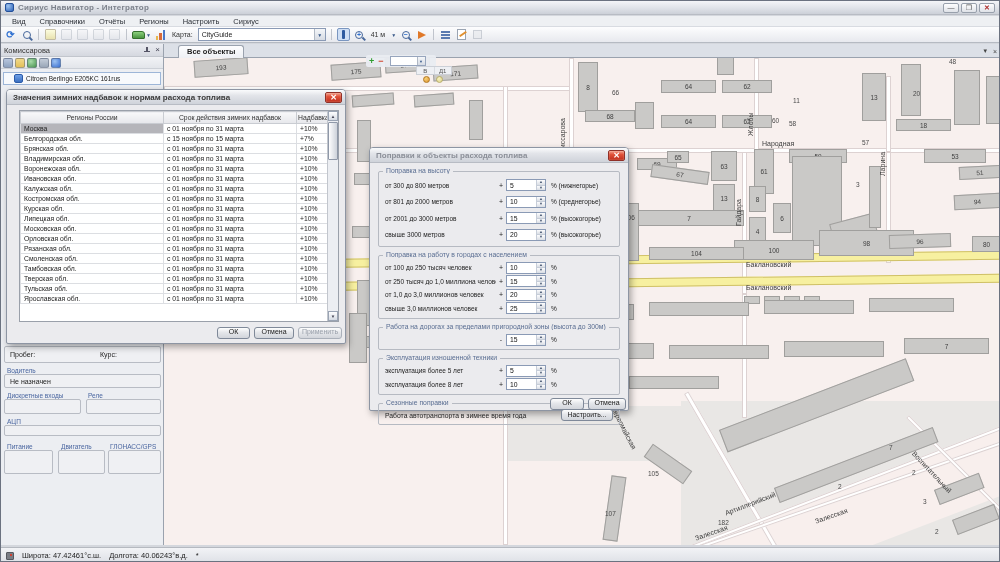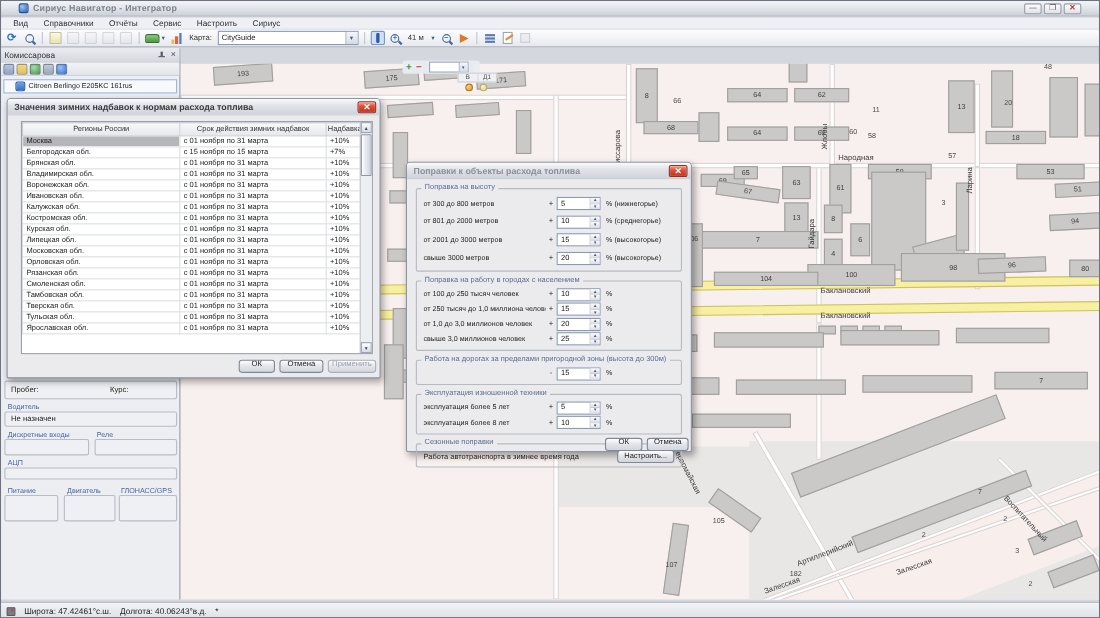--- a/index.html
+++ b/index.html
@@ -1,21 +1,21 @@
 <!DOCTYPE html>
 <html><head>
 <meta charset="utf-8">
 <style>
   html,body{margin:0;padding:0;}
   body{font-family:"Liberation Sans",sans-serif;background:#9aa0ab;}
   *{box-sizing:border-box;}
   #app{position:relative;width:1000px;height:562px;background:#d4d7dd;border:1px solid #6b7280;overflow:hidden;font-family:"Liberation Sans",sans-serif;}
 
   
-  .titlebar{position:absolute;left:0;top:0;width:100%;height:14px;background:linear-gradient(#f4f5f8,#dfe2e8 55%,#ccd0d8);display:flex;align-items:center;padding:0 16px;border-bottom:1px solid #b8bcc4;}
+  .titlebar{position:absolute;left:0;top:0;width:100%;height:14px;background:linear-gradient(#f4f5f8,#dfe2e8 55%,#ccd0d8);display:flex;align-items:center;padding:0 4px;border-bottom:1px solid #b8bcc4;}
   .appicon{width:9px;height:9px;border-radius:2px;background:radial-gradient(circle at 30% 30%,#9ec4f0,#2d62b8);border:1px solid #23509a;margin-right:4px;}
   .apptitle{font-size:8px;font-weight:bold;color:#7d828c;letter-spacing:.2px;}
   .winbtns{margin-left:auto;display:flex;gap:2px;}
   .wbtn{width:16px;height:10px;border:1px solid #98a0ac;border-radius:2px;background:linear-gradient(#fdfdfe,#dfe2e8);font-size:7px;line-height:8px;text-align:center;color:#555;}
   .wbtn.close{color:#b03030;font-weight:bold;}
 
   .menubar{position:absolute;left:0;top:15px;width:100%;height:11px;background:#eef0f3;display:flex;align-items:center;padding-left:4px;border-bottom:1px solid #d8dbe1;}
   .menu-item{font-size:7.5px;color:#2b2f36;padding:0 7px;text-align:right;}
 
   .toolbar{position:absolute;left:0;top:26px;width:100%;height:16px;background:linear-gradient(#fdfdfe,#e7e9ee);border-bottom:1px solid #b5bac2;display:flex;align-items:center;padding:0 3px;gap:3px;}
@@ -141,21 +141,21 @@
       <span class="wbtn">—</span>
       <span class="wbtn">❒</span>
       <span class="wbtn close">✕</span>
     </span>
   </div>
 
   <div class="menubar">
       <span class="menu-item">Вид</span>
       <span class="menu-item">Справочники</span>
       <span class="menu-item">Отчёты</span>
-      <span class="menu-item">Сервис</span>
+      <span class="menu-item">Регионы</span>
       <span class="menu-item">Настроить</span>
       <span class="menu-item">Сириус</span>
     </div>
 
   <div class="toolbar">
     <span class="tbtn">
         <span class="glyph-refresh">⟳</span>
       </span>
     <span class="tbtn">
         <span class="mag"></span>
@@ -217,20 +217,27 @@
         <span class="listico"></span>
       </span>
     <span class="tbtn">
         <span class="editico"></span>
       </span>
     <span class="tbtn">
         <span class="cbox"></span>
       </span>
   </div>
 
+  <div class="tabrow">
+    <span class="tab">Все объекты</span>
+    <span class="tabctl">
+      <span>▾</span>
+      <span>×</span>
+    </span>
+  </div>
 
   <div class="map">
       <div class="zone" style="background: rgb(233, 231, 229); left: 340px; top: 348px; width: 180px; height: 55px;"></div>
       <div class="zone" style="background: rgb(233, 231, 229); left: 517px; top: 343px; width: 320px; height: 144px;"></div>
       <div class="zone" style="background: rgb(248, 239, 237); left: 528px; top: 490px; width: 340px; height: 62px; transform: rotate(-21deg); transform-origin: 0px 0px;"></div>
       <div class="street" style="left: 0px; top: 28px; width: 410px; height: 5px;"></div>
       <div class="street" style="left: 140px; top: 90px; width: 700px; height: 5px;"></div>
       <div class="street" style="left: 405px; top: 0px; width: 5px; height: 205px;"></div>
       <div class="street" style="left: 590px; top: 0px; width: 5px; height: 92px;"></div>
       <div class="street" style="left: 722px; top: 18px; width: 5px; height: 76px;"></div>

